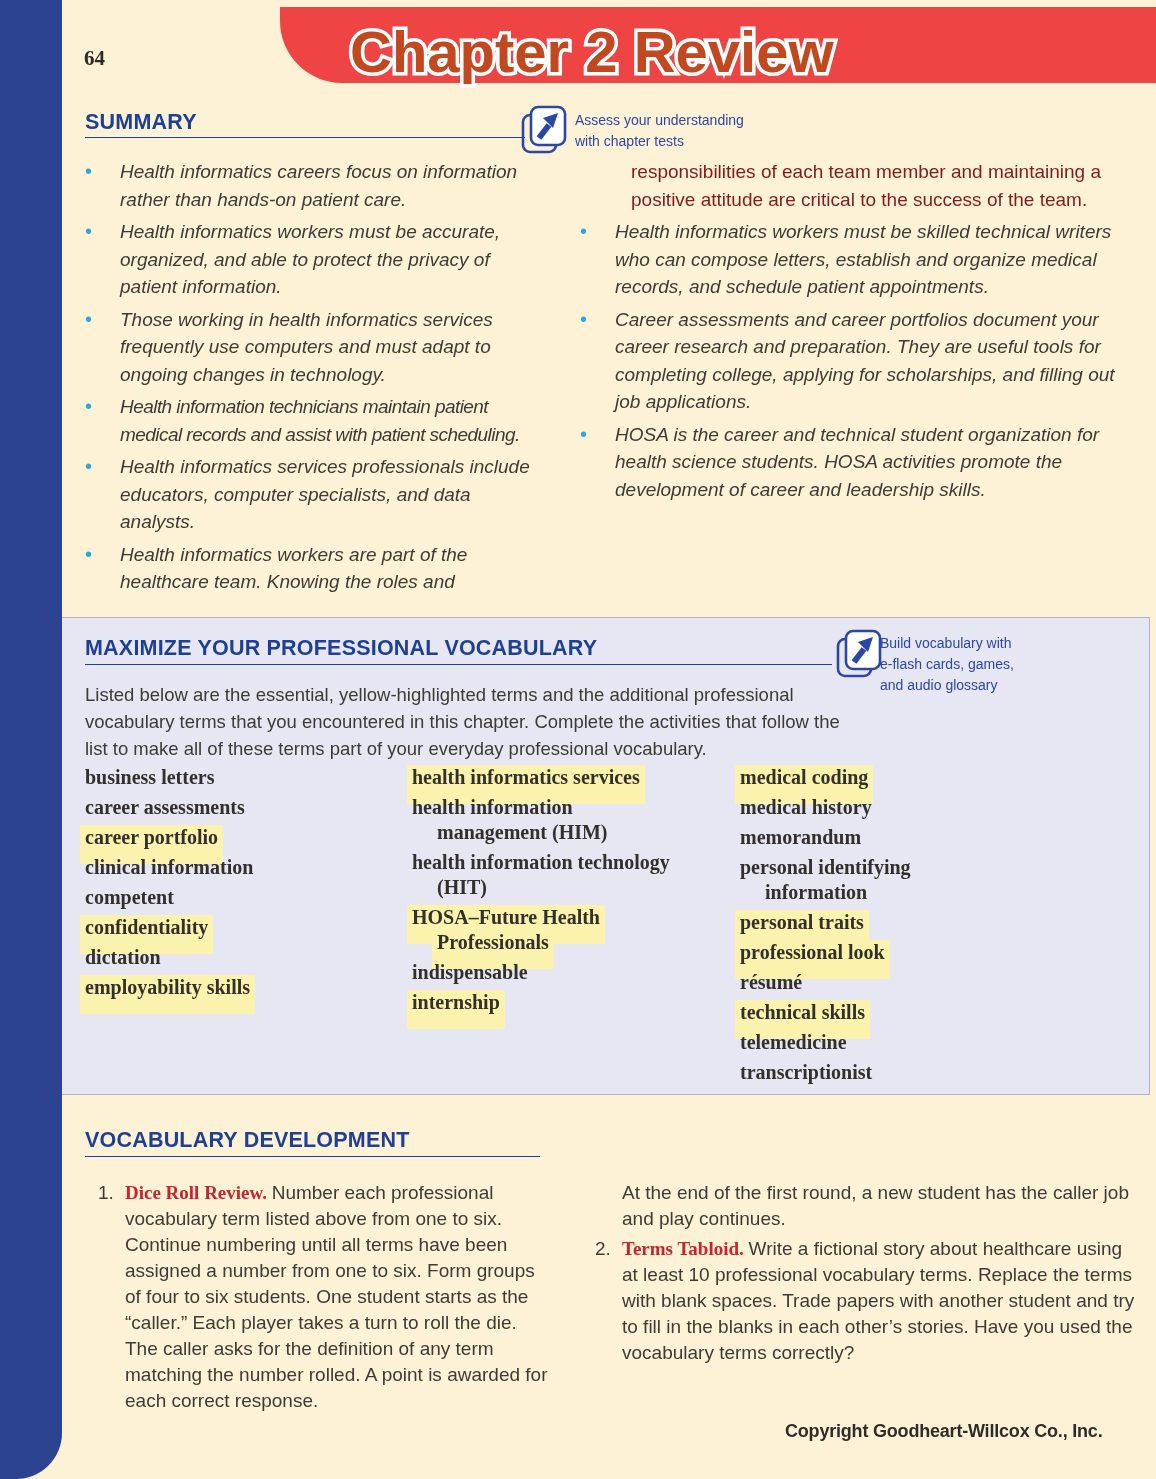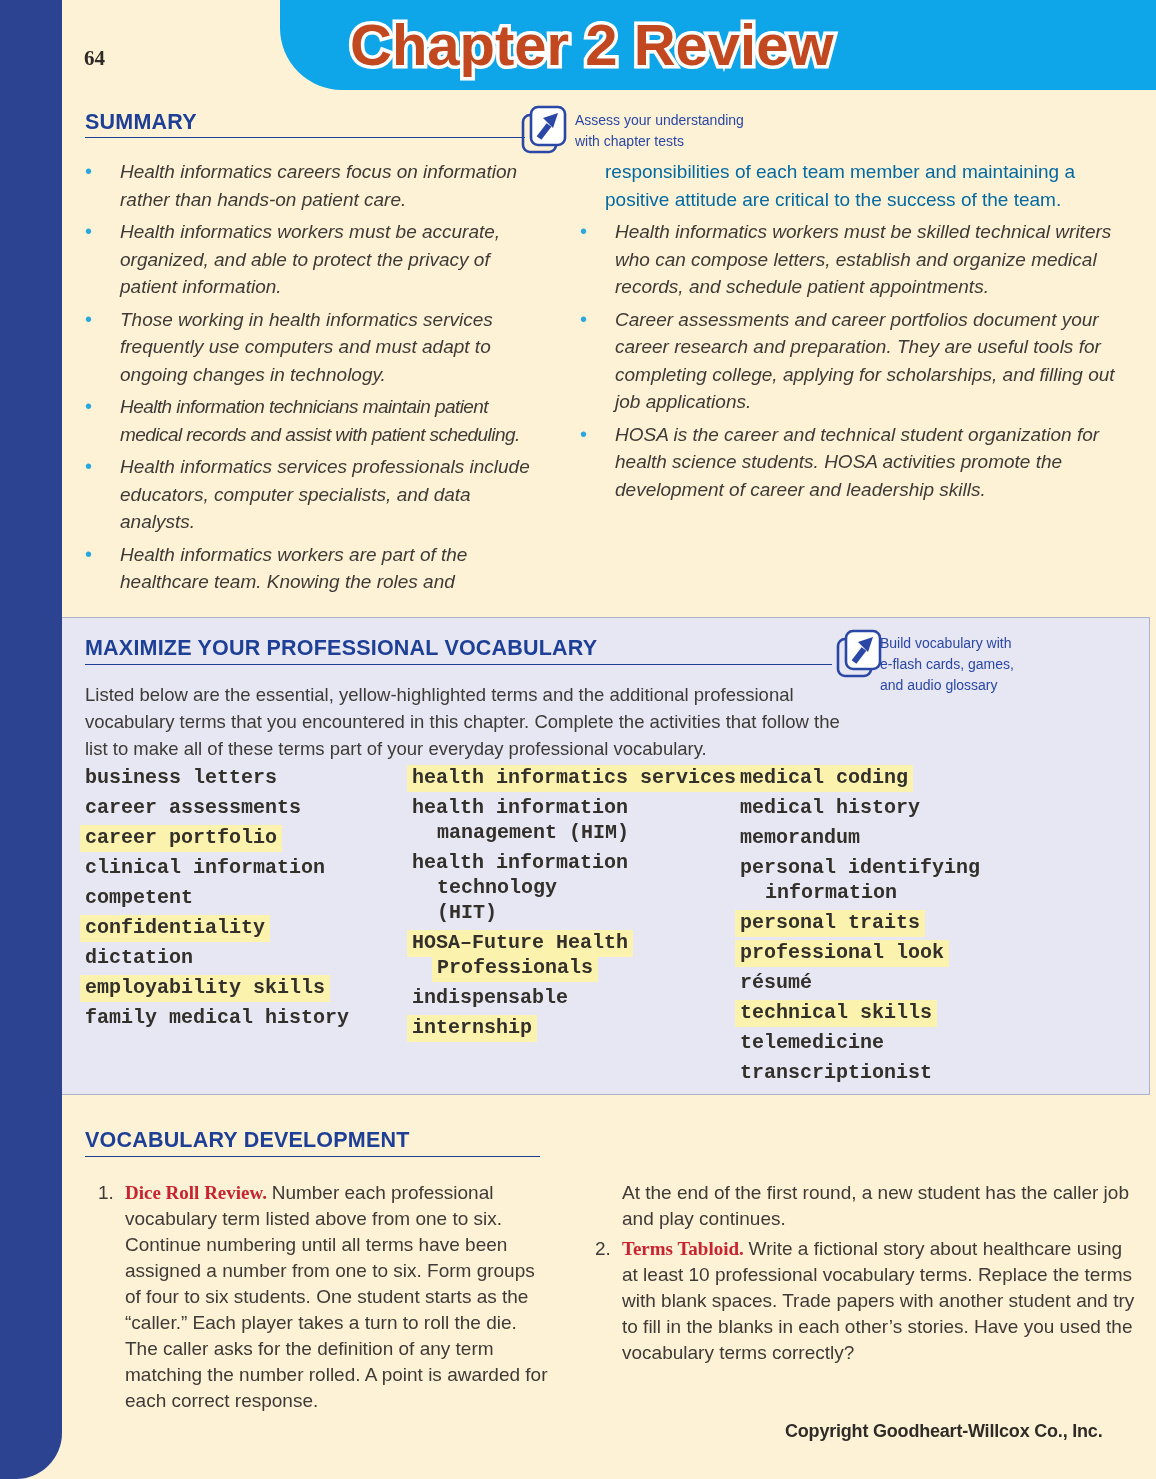--- a/index.html
+++ b/index.html
@@ -10,22 +10,22 @@
     font-family:"Liberation Sans",sans-serif;
     overflow:hidden;
   }
   
   .strip{
     position:absolute;left:0;top:0;width:62px;height:1479px;
     background:#2c4391;border-bottom-right-radius:46px;
   }
   
   .banner{
-    position:absolute;left:280px;top:0;width:876px;height:90px;
-    background:#0ea5e9;border-bottom-left-radius:62px;
+    position:absolute;left:280px;top:7px;width:876px;height:76px;
+    background:#ef4444;border-bottom-left-radius:62px;
   }
   .banner svg{position:absolute;left:70px;top:12px;overflow:visible;}
   .banner text{
     font-family:"Liberation Sans",sans-serif;
     font-weight:bold;font-size:58px;letter-spacing:0px;
     fill:#c2481f;stroke:#ffffff;stroke-width:7px;paint-order:stroke;
   }
   .pagenum{
     position:absolute;left:84px;top:46px;
     font-family:"Liberation Serif",serif;font-weight:bold;
@@ -41,44 +41,44 @@
     white-space:pre-line;
   }
   .icon{position:absolute;}
   
   .bcol{position:absolute;}
   #sum-left{left:85px;top:158px;width:462px;}
   #sum-right{left:580px;top:158px;width:548px;}
   .brow{display:flex;margin-bottom:5px;}
   .bdot{flex:none;width:35px;color:#29a8e0;font-size:20px;line-height:27.5px;}
   .btxt{font-size:19px;line-height:27.5px;color:#3e3a36;font-style:italic;}
-  .bcont{margin-left:25px;margin-bottom:5px;font-size:19px;line-height:27.5px;color:#0369a1;}
+  .bcont{margin-left:51px;margin-bottom:5px;font-size:19px;line-height:27.5px;color:#7f1d1d;}
   
   #vocab-panel{
     position:absolute;left:62px;top:617px;width:1088px;height:478px;
     background:#e6e7f3;border:1.5px solid #b0b2c8;border-left:none;
     box-sizing:border-box;
   }
   #vocab-intro{
     position:absolute;left:85px;top:681px;width:768px;
     font-size:18.5px;line-height:27px;color:#3e3a36;
   }
   #vocab-cols{position:absolute;left:85px;top:765px;width:1045px;display:flex;}
   #vcol1{width:327px;}
   #vcol2{width:328px;}
   #vcol3{width:390px;}
   .term{
-    font-family:Liberation Mono, monospace;font-weight:bold;
+    font-family:Liberation Serif, serif;font-weight:bold;
     font-size:20px;line-height:25px;color:#33302b;
     padding-left:25px;text-indent:-25px;white-space:pre-line;
     margin-bottom:5px;
   }
   .hl{
     background:#faf2ad;
-    padding:1px 5px 3px;margin-left:-5px;margin-right:-5px;
+    padding:1px 5px 16px;margin-left:-5px;margin-right:-5px;
     box-decoration-break:clone;-webkit-box-decoration-break:clone;
   }
   
   .dcol{position:absolute;}
   #dev-left{left:98px;top:1180px;width:452px;}
   #dev-right{left:595px;top:1180px;width:545px;}
   .ditem{display:flex;}
   .dnum{flex:none;width:27px;font-size:19px;line-height:26px;color:#3e3a36;}
   .dtext{font-size:19px;line-height:26px;color:#3e3a36;}
   .dcont{margin-left:27px;margin-bottom:4px;font-size:19px;line-height:26px;color:#3e3a36;}
@@ -175,21 +175,20 @@
 <div id="vocab-cols">
   <div id="vcol1">
       <div class="term"><span>business letters</span></div>
       <div class="term"><span>career assessments</span></div>
       <div class="term"><span class="hl">career portfolio</span></div>
       <div class="term"><span>clinical information</span></div>
       <div class="term"><span>competent</span></div>
       <div class="term"><span class="hl">confidentiality</span></div>
       <div class="term"><span>dictation</span></div>
       <div class="term"><span class="hl">employability skills</span></div>
-      <div class="term"><span>family medical history</span></div>
     </div>
   <div id="vcol2">
       <div class="term"><span class="hl">health informatics services</span></div>
       <div class="term"><span>health information
 management (HIM)</span></div>
       <div class="term"><span>health information technology
 (HIT)</span></div>
       <div class="term"><span class="hl">HOSA–Future Health
 Professionals</span></div>
       <div class="term"><span>indispensable</span></div>

